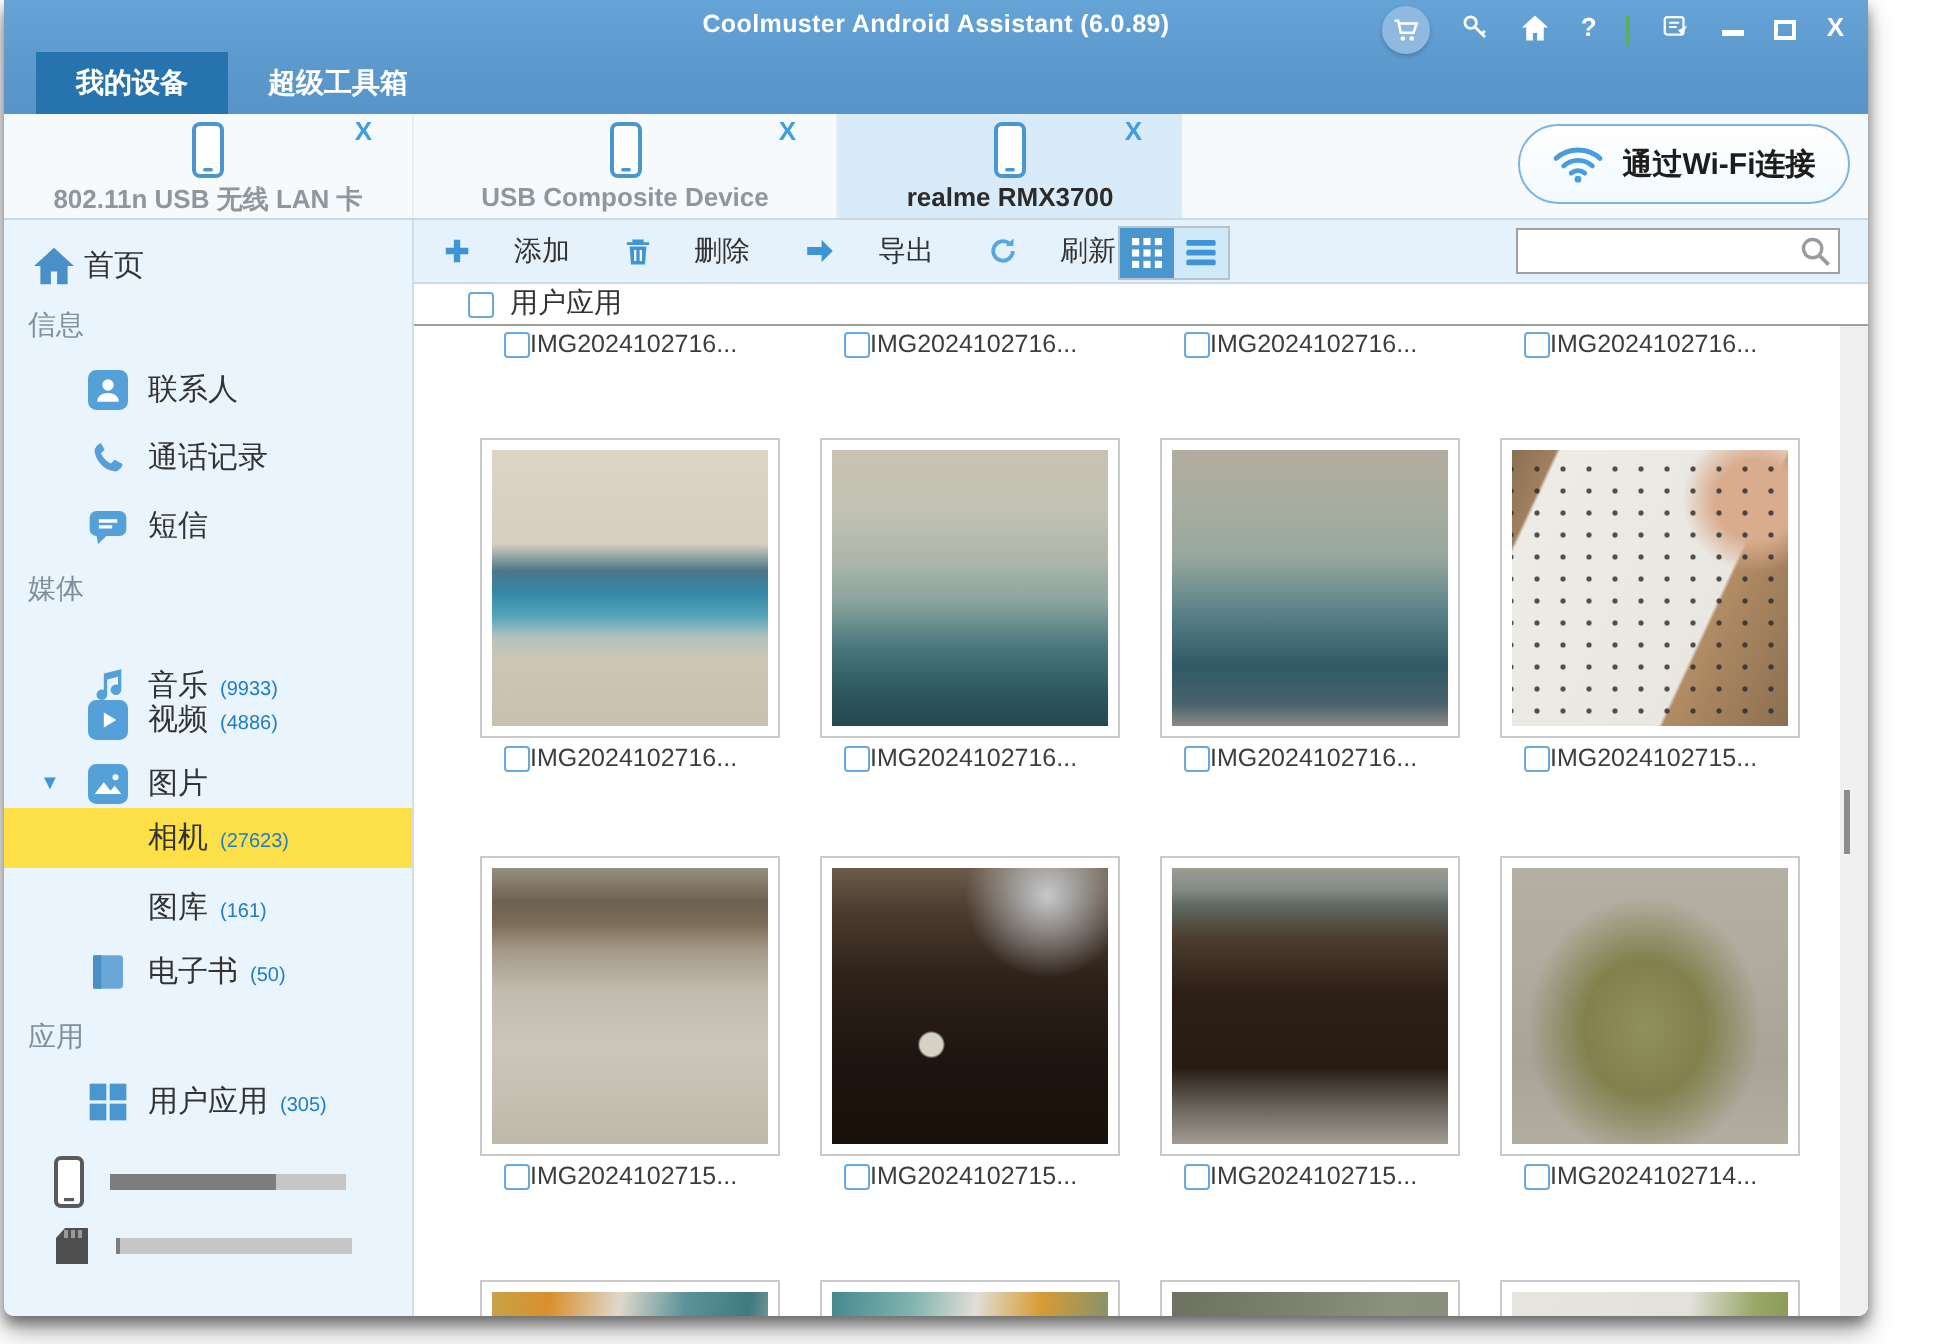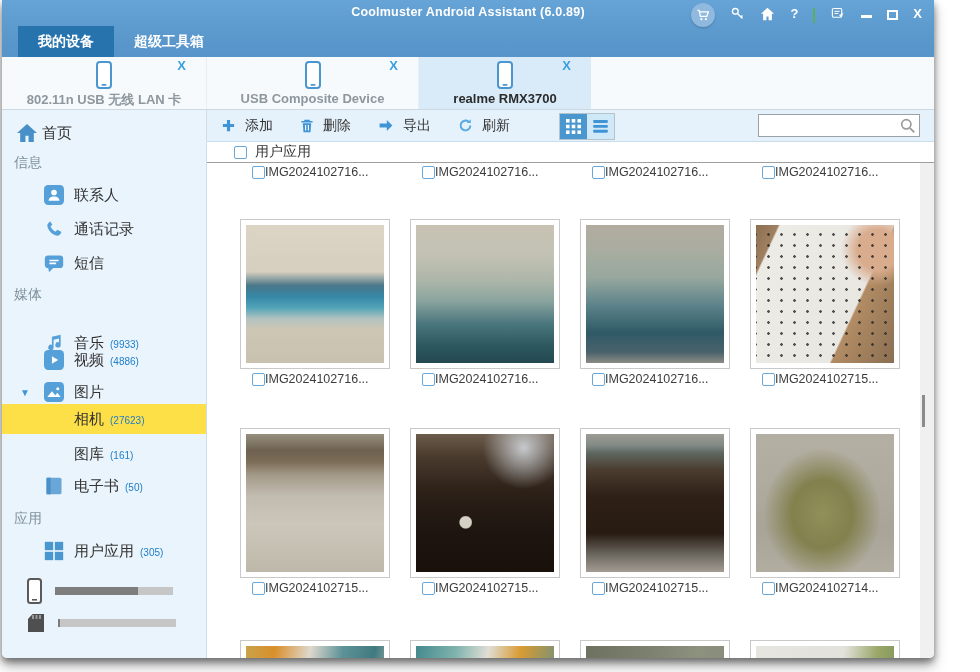--- a/index.html
+++ b/index.html
@@ -52,21 +52,21 @@
   .side-text.home-pos { left:40px; }
   .side-count { color:#1e7dc8; font-size:10px; }
   .tri { position:absolute; left:18px; top:50%; transform:translateY(-50%); font-size:10px; color:#3f94d6; }
   .storage-row { position:absolute; left:25px; display:flex; align-items:center; gap:13px; height:26px; }
   .sbar { width:118px; height:8px; background:#c6c6c6; }
   .sbar-fill { height:100%; background:#7d7d7d; }
 
   .content { flex:1; display:flex; flex-direction:column; position:relative; min-width:0; }
   .toolbar { height:32px; background:#e6f2fb; border-bottom:1px solid #c9dcea;
     display:flex; align-items:center; padding-left:14px; gap:27px; position:relative; flex:none; }
-  .tool-btn { display:flex; align-items:center; gap:9px; font-size:14px; color:#333; cursor:default; }
+  .tool-btn { display:flex; align-items:center; gap:21px; font-size:14px; color:#333; cursor:default; }
   .view-toggle { position:absolute; left:352px; top:3px; display:flex; border:1px solid #b5c3cd; }
   .vt-btn { width:27px; height:25px; display:flex; align-items:center; justify-content:center; }
   .vt-grid { background:#4a97d0; }
   .vt-list { background:#cfe9f9; }
   .search-box { position:absolute; right:14px; top:4px; width:162px; height:23px;
     background:#fff; border:1px solid #9aa2a8; display:flex; align-items:center; padding-right:3px; }
   .search-box input { flex:1; min-width:0; border:none; outline:none; height:100%; padding:0 5px; font-size:13px;
     font-family:"Liberation Sans","DejaVu Sans",sans-serif; }
   .selectall-bar { height:21px; background:#fff; border-bottom:1px solid #9f9f9f;
     display:flex; align-items:center; padding-left:27px; gap:8px; font-size:14px; color:#333; flex:none; }
@@ -153,20 +153,31 @@
         </div>
         <div class="dev-tab active" style="width: 172px;">
           <span class="dev-phone"><svg width="16" height="28" viewBox="0 0 16 28">
               <rect x="1" y="1" width="14" height="26" rx="3" fill="#fff" stroke="#4a97d0" stroke-width="2"></rect>
               <rect x="5.5" y="23" width="5" height="1.8" rx=".9" fill="#4a97d0"></rect>
             </svg></span>
           <span class="dev-x" style="right: 20px;">X</span>
           <div class="dev-label">realme RMX3700</div>
         </div>
       </div>
+    <div class="wifi-btn">
+      <span style="display:flex;">
+        <svg width="26" height="20" viewBox="0 0 26 20">
+            <path d="M2 7.2C8.2 1.6 17.8 1.6 24 7.2" fill="none" stroke="#4a9ce0" stroke-width="2.4" stroke-linecap="round"></path>
+            <path d="M5.8 11C10 7.3 16 7.3 20.2 11" fill="none" stroke="#4a9ce0" stroke-width="2.4" stroke-linecap="round"></path>
+            <path d="M9.6 14.6c2-1.7 4.8-1.7 6.8 0" fill="none" stroke="#4a9ce0" stroke-width="2.4" stroke-linecap="round"></path>
+            <circle cx="13" cy="17.6" r="1.7" fill="#4a9ce0"></circle>
+          </svg>
+      </span>
+      <span>通过Wi-Fi连接</span>
+    </div>
   </div>
 
   <div class="main">
     <div class="sidebar" id="sidebar">
         <div class="side-row" style="top: 10px;">
           <span class="side-icon home-pos">
             <svg width="22" height="20" viewBox="0 0 24 22">
               <path d="M12 1 1 11h3.5v10h5.8v-7h3.4v7h5.8V11H23z" fill="#4a90c8"></path>
             </svg>
           </span>

